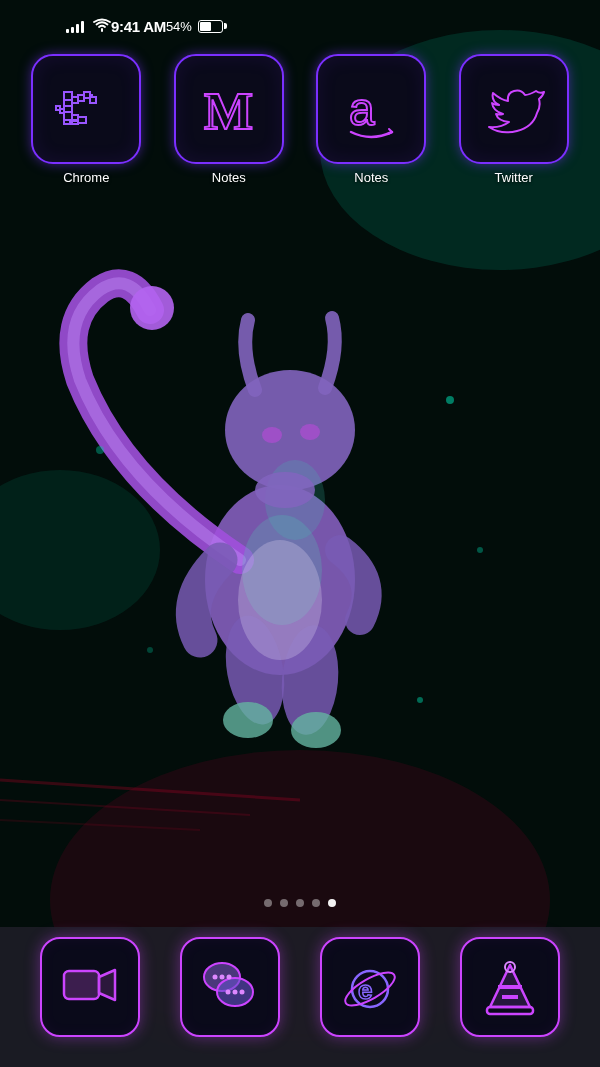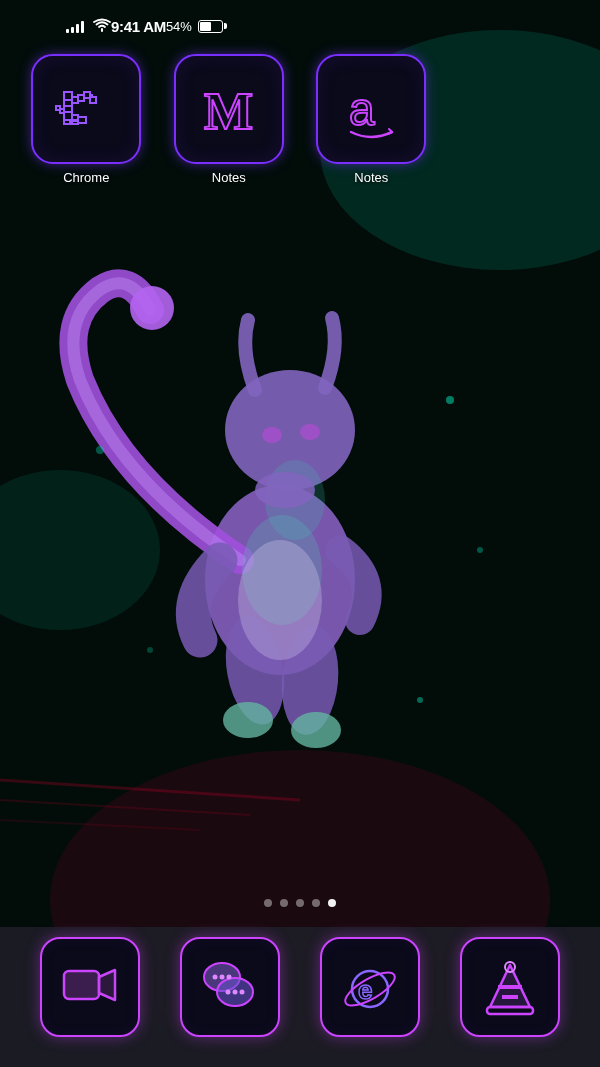--- a/index.html
+++ b/index.html
@@ -402,20 +402,29 @@
 
         <text x="10" y="48" font-family="Arial, sans-serif" font-size="46" font-weight="normal" fill="none" stroke="#cc44ff" stroke-width="2">a</text>
 
         <path d="M12 55 Q32 65 53 55" stroke="#cc44ff" stroke-width="2.5" fill="none" stroke-linecap="round"></path>
         <path d="M50 52 L53 55 L49 57" stroke="#cc44ff" stroke-width="2" fill="none" stroke-linecap="round" stroke-linejoin="round"></path>
       </svg>
     </div>
     <span class="app-label">Notes</span>
   </div>
 
+  <div class="app-item">
+    <div class="app-icon icon-twitter">
+      <svg class="icon-svg" viewBox="0 0 65 65">
+
+        <path d="M55 14 Q48 18 44 18 Q40 12 33 14 Q26 16 27 24 Q20 23 12 16 Q10 24 18 28 Q14 28 11 26 Q12 34 22 37 Q18 38 15 37 Q17 44 28 45 Q20 51 8 50 Q20 58 36 54 Q52 50 56 36 Q60 30 58 22 Q62 19 63 15 Q59 17 55 14 Z" fill="none" stroke="#cc44ff" stroke-width="2" stroke-linejoin="round"></path>
+      </svg>
+    </div>
+    <span class="app-label">Twitter</span>
+  </div>
 
 </div>
 
 <div id="page-dots">
   <div class="dot"></div>
   <div class="dot"></div>
   <div class="dot"></div>
   <div class="dot"></div>
   <div class="dot active"></div>
 </div>

